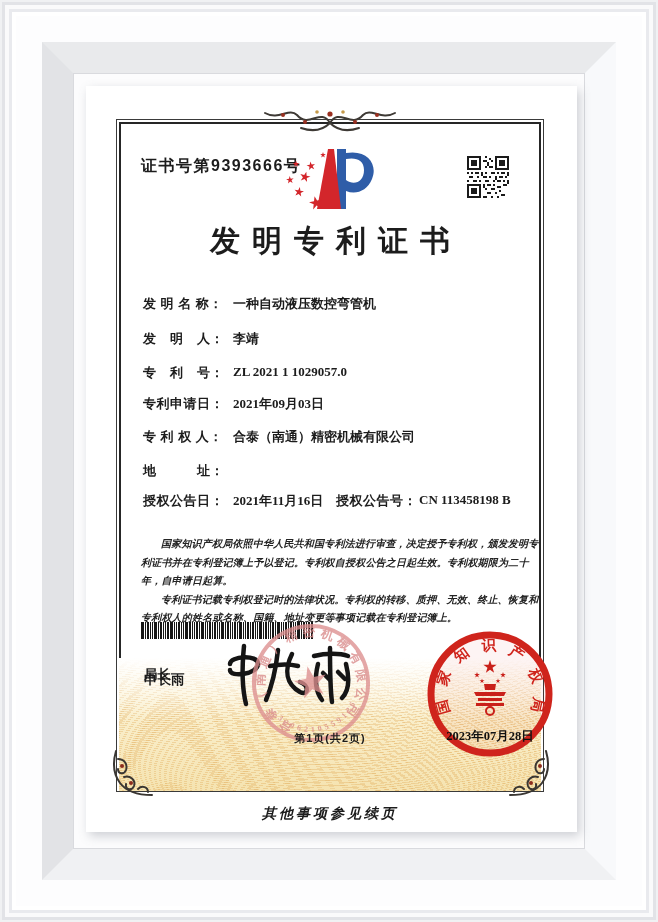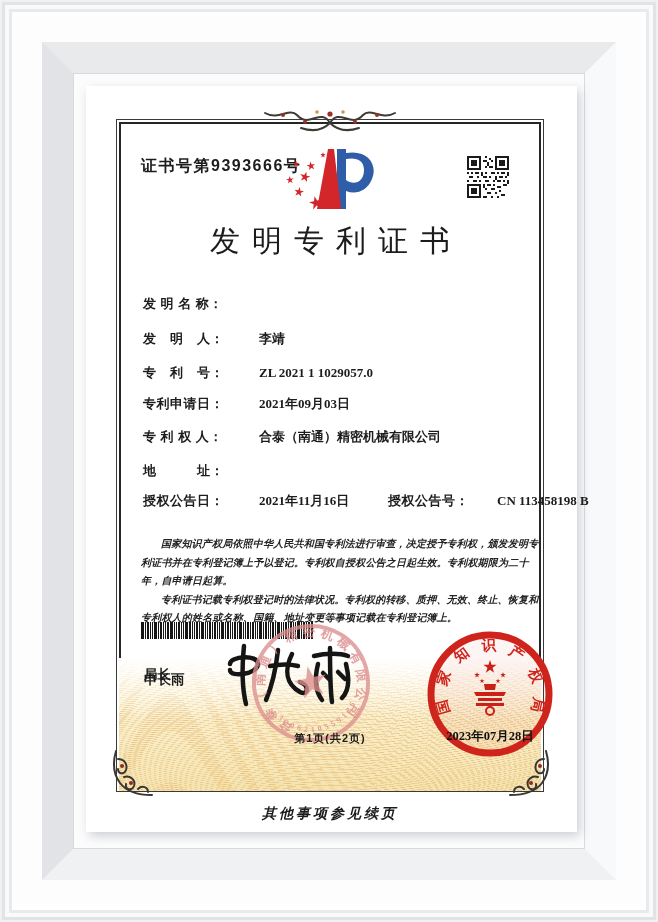--- a/index.html
+++ b/index.html
@@ -28,25 +28,25 @@
       linear-gradient(to bottom, rgba(255,255,255,1) 0px, rgba(255,255,255,0) 62px),
       repeating-radial-gradient(140% 120% at 50% 135%, rgba(223,165,80,0.34) 0 1.5px, rgba(223,165,80,0) 1.5px 6px),
       repeating-radial-gradient(120% 110% at 12% -20%, rgba(223,165,80,0.26) 0 1.5px, rgba(223,165,80,0) 1.5px 7px),
       linear-gradient(to bottom, #fdf7e0, #f5e3b0); }
 
   .cert-no { position:absolute; left:55px; top:70px; font-size:16px; font-weight:bold; letter-spacing:1.5px; }
   .logo { position:absolute; left:196px; top:60px; }
   .qr { position:absolute; left:381px; top:70px; }
 
   .title { position:absolute; left:30px; top:135px; width:428px; text-align:center;
-    font-family:"Liberation Serif",serif; font-size:30px; font-weight:normal;
+    font-family:"Liberation Serif",serif; font-size:30px; font-weight:bold;
     letter-spacing:12px; text-indent:12px; }
 
   .fields { position:absolute; left:57px; top:209px; width:400px; font-size:13px; font-weight:bold; }
-  .frow { position:absolute; left:0; display:flex; align-items:center; white-space:nowrap;gap:26px; }
+  .frow { position:absolute; left:0; display:flex; align-items:flex-start; white-space:nowrap; }
   .frow .lbl { width:90px; flex:0 0 auto; letter-spacing:.5px; }
   .frow .val { font-family:"Liberation Serif",serif; }
   .frow .val-fixed { width:103px; flex:0 0 auto; }
   .frow .lbl2 { letter-spacing:.5px; margin-right:2px; }
 
   .legal { position:absolute; left:55px; top:429px; width:404px;
     font-family:"Liberation Serif",serif; font-style:italic; font-weight:600;
     font-size:10px; line-height:1.85; letter-spacing:.2px; color:#242424;margin-top:20px; }
   .legal p { text-indent:2em; }
 
@@ -130,20 +130,21 @@
         <path d="M2,2h3v3h-3z M16,2h3v3h-3z M2,16h3v3h-3z"></path>
         <path d="M9,0h1v1h-1z M11,1h1v1h-1z M8,2h2v1h-2z M10,3h1v2h-1z M12,2h1v1h-1z M9,5h1v1h-1z M11,5h2v1h-2z M0,8h1v1h-1z M2,8h1v1h-1z M4,8h2v1h-2z M7,8h1v2h-1z M9,8h1v1h-1z M12,8h2v1h-2z M15,8h1v1h-1z M17,8h2v1h-2z M20,8h1v2h-1z M1,10h2v1h-2z M5,10h1v1h-1z M8,10h2v1h-2z M11,10h1v1h-1z M14,10h1v2h-1z M16,10h2v1h-2z M19,10h1v1h-1z M0,12h1v1h-1z M3,12h2v1h-2z M6,12h1v1h-1z M9,12h2v1h-2z M13,12h1v1h-1z M15,12h2v1h-2z M18,12h1v1h-1z M20,12h1v2h-1z M8,14h1v2h-1z M10,14h2v1h-2z M13,14h1v1h-1z M15,15h2v1h-2z M18,14h2v1h-2z M9,16h1v1h-1z M12,16h2v1h-2z M16,17h1v1h-1z M10,18h2v1h-2z M14,18h1v1h-1z M17,19h2v1h-2z M8,20h2v1h-2z M12,20h1v1h-1z M15,20h1v1h-1z"></path>
       </g>
     </svg>
 
     <div class="title">发明专利证书</div>
 
     <div class="fields">
       <div class="frow" style="top:0">
         <span class="lbl">发 明 名 称：</span>
+        <span class="val">一种自动液压数控弯管机</span>
       </div>
       <div class="frow" style="top:35px">
         <span class="lbl">发　明　人：</span>
         <span class="val">李靖</span>
       </div>
       <div class="frow" style="top:69px">
         <span class="lbl">专　利　号：</span>
         <span class="val">ZL 2021 1 1029057.0</span>
       </div>
       <div class="frow" style="top:100px">

